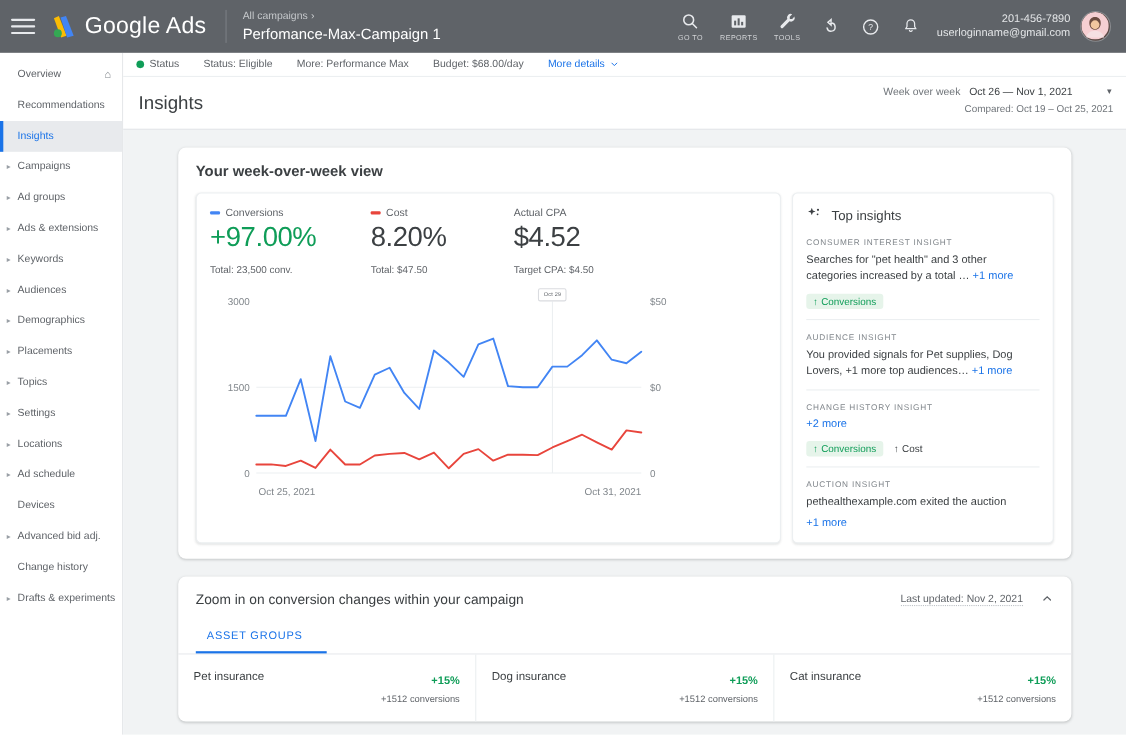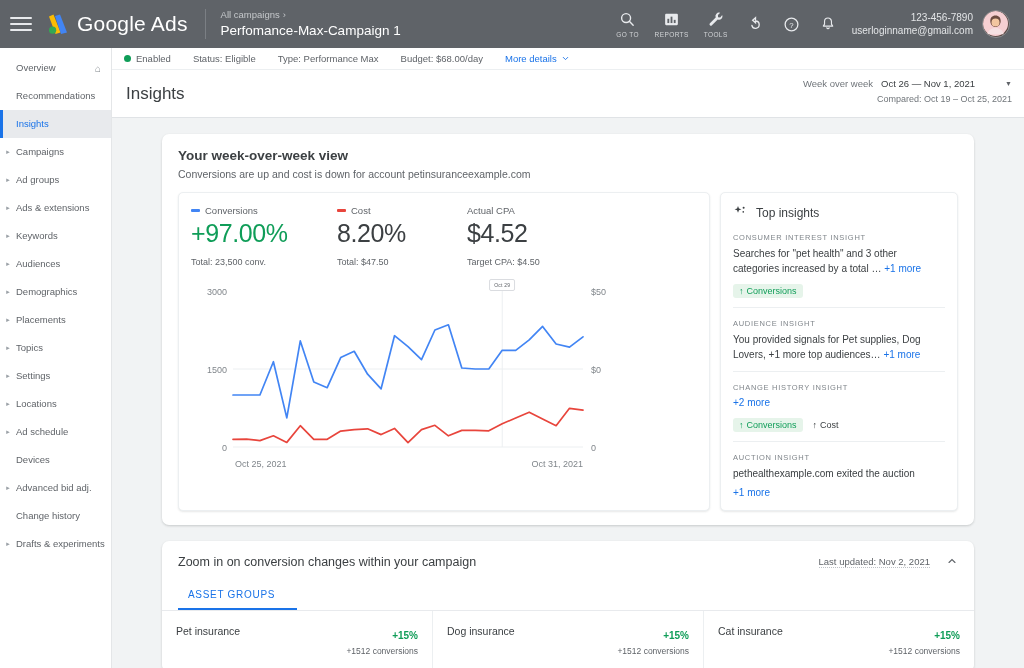--- a/index.html
+++ b/index.html
@@ -201,21 +201,21 @@
           <text x="12" y="16.4" font-size="11" fill="#e8eaed" text-anchor="middle" font-family="Liberation Sans">?</text>
         </svg>
     </div>
     <div class="tb-plain">
       <svg width="16" height="16" viewBox="0 0 24 24">
           <path d="M12 3a5.2 5.2 0 0 0-5.2 5.2v4L5 15.2h14l-1.8-3V8.2A5.2 5.2 0 0 0 12 3z" fill="none" stroke="#e8eaed" stroke-width="1.7" stroke-linejoin="round"></path>
           <path d="M10.2 17.6a1.9 1.9 0 0 0 3.6 0" fill="none" stroke="#e8eaed" stroke-width="1.7" stroke-linecap="round"></path>
         </svg>
     </div>
     <div class="acct">
-      <div>123-456-7890</div>
+      <div>201-456-7890</div>
       <div>userloginname@gmail.com</div>
     </div>
     <div class="avatar">
       <svg width="25" height="25" viewBox="0 0 25 25">
         <circle cx="12.5" cy="12.5" r="12.5" fill="#f6cfd2"></circle>
         <path d="M12.5 4.5c3.4 0 5.2 2.2 5.2 5.6 0 3.4-2.3 6-5.2 6s-5.2-2.6-5.2-6c0-3.4 1.8-5.6 5.2-5.6z" fill="#6d4c41"></path>
         <circle cx="12.5" cy="11.5" r="4" fill="#f2c6a0"></circle>
         <path d="M12.5 17c4.3 0 7.6 2.6 8.2 6.2H4.3C4.9 19.6 8.2 17 12.5 17z" fill="#f5e0e2"></path>
       </svg>
     </div>
@@ -297,23 +297,23 @@
       <div class="s-item">
         <span class="chev">▸</span>
         <span class="lbl">Drafts &amp; experiments</span>
       </div>
     </nav>
 
   <div class="main">
 
     <div class="statusbar">
       <span class="sb-dot"></span>
-      <span class="sb-seg">Enabled</span>
+      <span class="sb-seg">Status</span>
       <span class="sb-seg">Status: Eligible</span>
-      <span class="sb-seg">Type: Performance Max</span>
+      <span class="sb-seg">More: Performance Max</span>
       <span class="sb-seg">Budget: $68.00/day</span>
       <span class="sb-link">
         <span>More details</span>
         <svg width="9" height="9" viewBox="0 0 24 24">
             <path d="M6 9l6 6 6-6" fill="none" stroke="#1a73e8" stroke-width="2.4" stroke-linecap="round"></path>
           </svg>
       </span>
     </div>
 
     <div class="pagehead">
@@ -326,21 +326,20 @@
         </div>
         <div class="dr-compare">Compared: Oct 19 – Oct 25, 2021</div>
       </div>
     </div>
 
     <div class="scroll">
 
       <div class="card">
         <div class="card-inner">
           <div class="wow-title">Your week-over-week view</div>
-          <div class="wow-sub">Conversions are up and cost is down for account petinsuranceexample.com</div>
 
           <div class="panels">
 
             <div class="chartpanel">
               <div class="metrics" id="metrics">
                   <div class="metric m1">
                     <div class="m-head">
                       <span class="m-dash" style="background:#4285f4"></span>
                       <span>Conversions</span>
                     </div>

